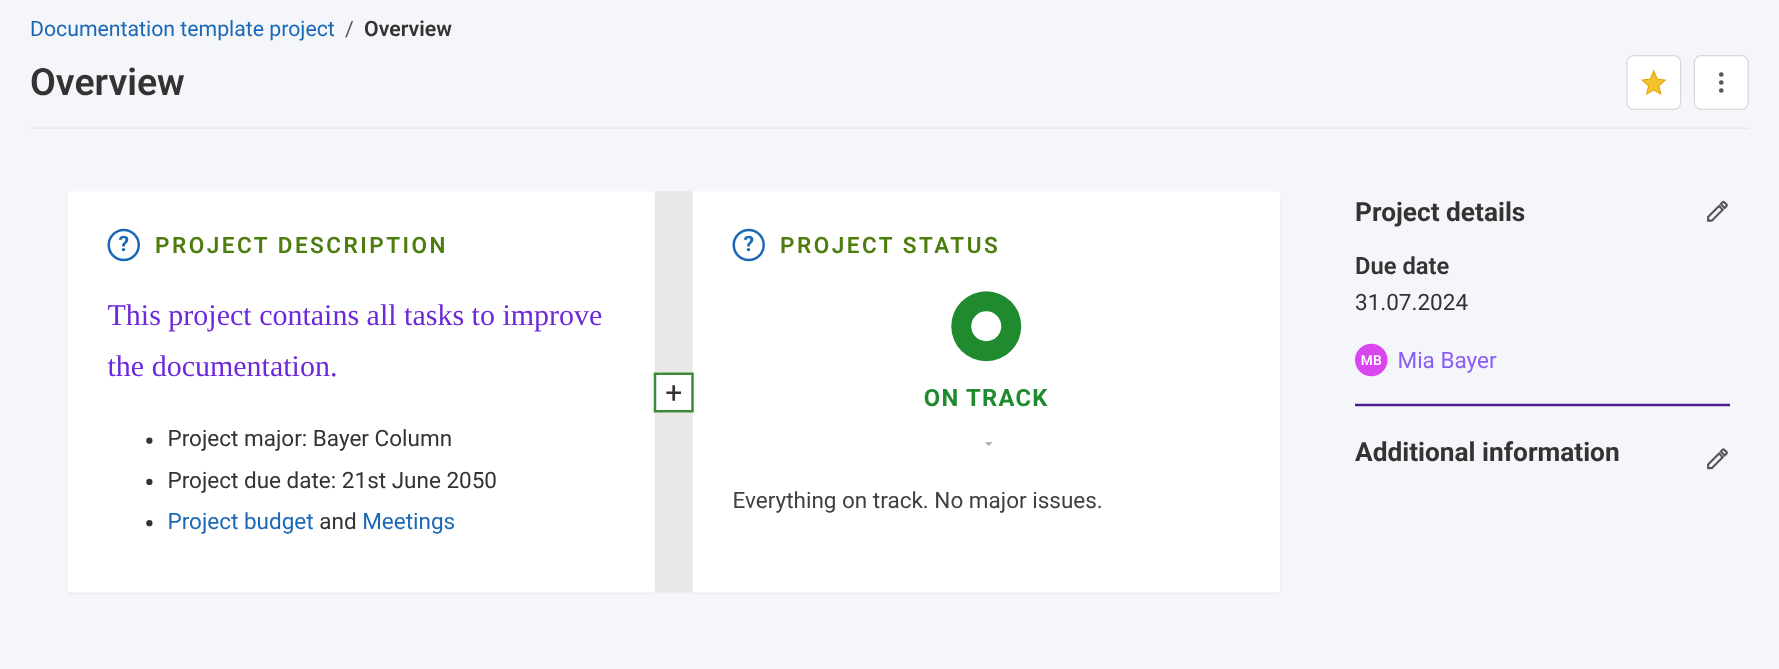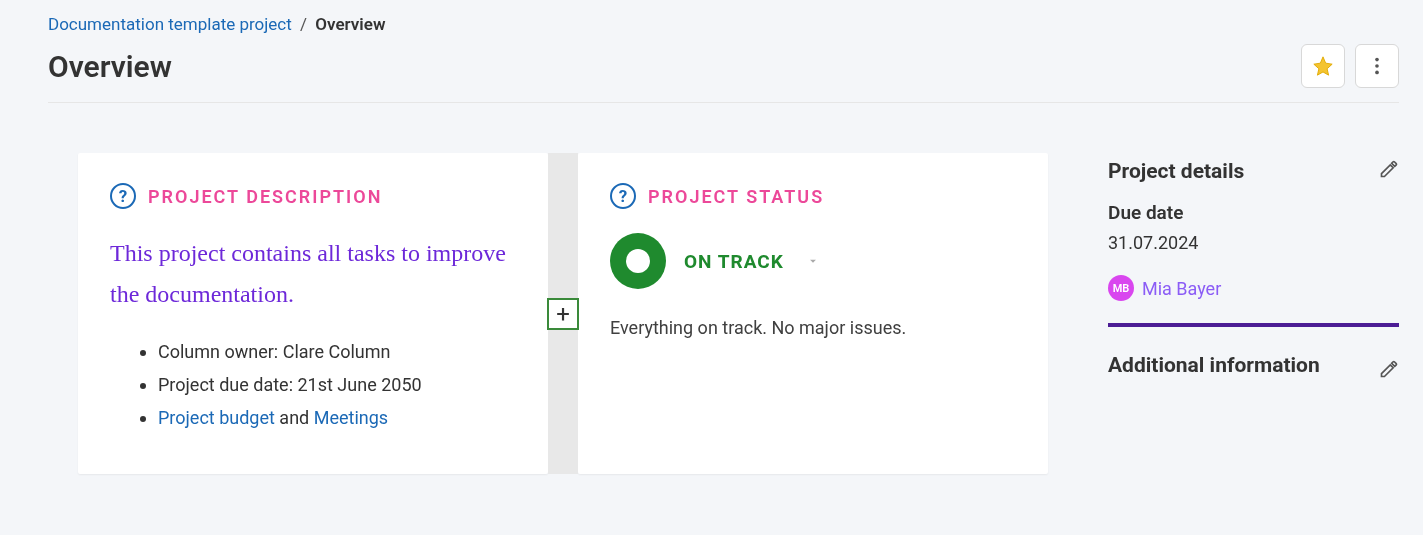--- a/index.html
+++ b/index.html
@@ -7,21 +7,20 @@
       font-family: -apple-system, BlinkMacSystemFont, "Segoe UI", Roboto, Helvetica, Arial, sans-serif;
       background: #f4f6f9;
       color: #333;
       font-size: 16px;
       width: 1423px;
       height: 535px;
       overflow: hidden;
     }
     .page {
       padding: 10px 24px 0 24px;
-      margin-left: 24px;
     }
     .breadcrumb {
       font-size: 17px;
       margin-bottom: 10px;
       padding-top: 4px;
     }
     .breadcrumb a {
       color: #1b69b6;
       text-decoration: none;
     }
@@ -109,21 +108,21 @@
     .widget-header {
       display: flex;
       align-items: center;
       gap: 12px;
       margin-bottom: 24px;
     }
     .widget-title {
       font-size: 18px;
       font-weight: 600;
       letter-spacing: 2px;
-      color: #ec4899;
+      color: #4d7c0f;
       text-transform: uppercase;
     }
     .help-icon {
       width: 26px;
       height: 26px;
       border: 2.5px solid #1b69b6;
       border-radius: 50%;
       display: flex;
       align-items: center;
       justify-content: center;
@@ -148,20 +147,21 @@
     .desc-list a {
       color: #1b69b6;
       text-decoration: none;
     }
     .status-row {
       display: flex;
       align-items: center;
       gap: 18px;
       margin-top: 10px;
       margin-bottom: 28px;
+      flex-direction: column;
     }
     .status-circle {
       width: 56px;
       height: 56px;
       border-radius: 50%;
       background: #1f8a2e;
       display: flex;
       align-items: center;
       justify-content: center;
     }
@@ -184,21 +184,21 @@
     .status-desc {
       font-size: 18px;
       color: #404040;
     }
     .sidebar {
       width: 300px;
       padding-top: 6px;
     }
     .details-section {
       padding-bottom: 22px;
-      border-bottom: 4px solid #4c1d95;
+      border-bottom: 2px solid #4c1d95;
       margin-bottom: 22px;
     }
     .details-header {
       display: flex;
       justify-content: space-between;
       align-items: center;
       margin-bottom: 18px;
     }
     .details-title {
       font-size: 21px;
@@ -285,21 +285,21 @@
   <div class="main-area">
     <div class="widgets">
 
       <div class="widget widget-left">
         <div class="widget-header">
           <div class="help-icon">?</div>
           <div class="widget-title">PROJECT DESCRIPTION</div>
         </div>
         <div class="desc-text">This project contains all tasks to improve the documentation.</div>
         <ul class="desc-list">
-          <li><span>Column owner: </span><span>Clare Column</span></li>
+          <li><span>Project major: </span><span>Bayer Column</span></li>
           <li><span>Project due date: </span><span>21st June 2050</span></li>
           <li><a href="#">Project budget</a><span> and </span><a href="#">Meetings</a></li>
         </ul>
       </div>
 
       <div class="widget-gap">
         <div class="add-widget-btn">
           <span>+</span>
         </div>
       </div>

